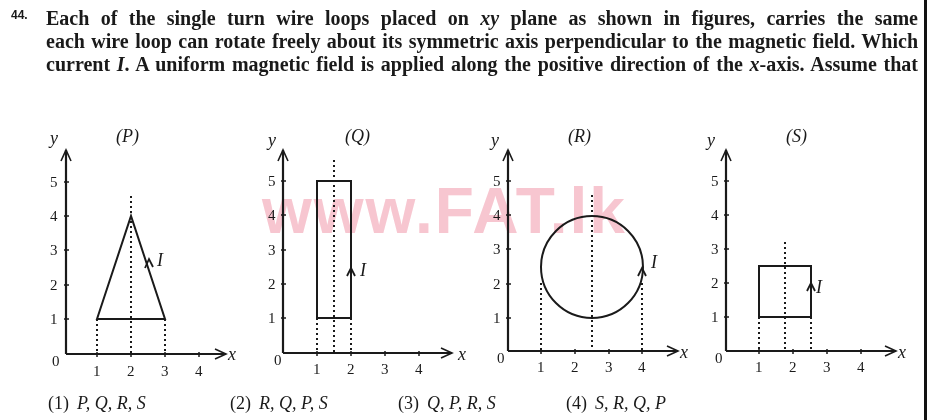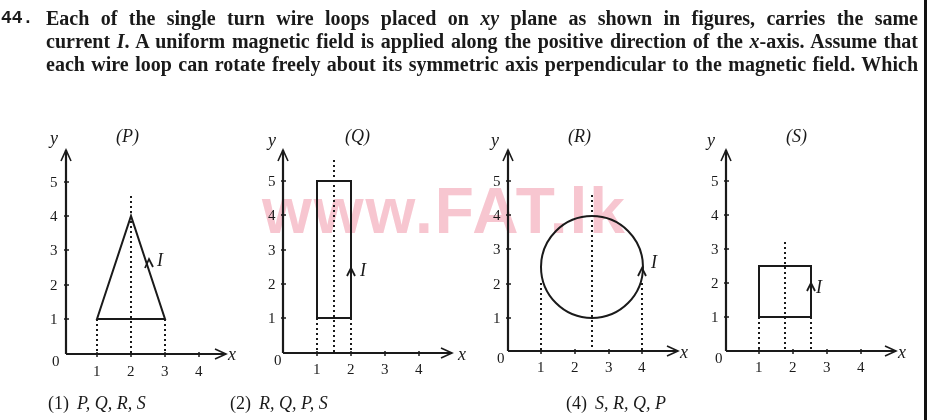--- a/index.html
+++ b/index.html
@@ -1,20 +1,20 @@
 <!DOCTYPE html>
 <html><head>
 <meta charset="utf-8">
 <style>
   html, body { margin:0; padding:0; background:#ffffff; }
   body { width:932px; height:420px; position:relative; overflow:hidden;
          font-family:"Liberation Serif","DejaVu Serif",serif; color:#1a1a1a; }
   .right-rule { position:absolute; left:924px; top:0; width:3px; height:420px; background:#111; }
-  .qnum { position:absolute; left:1px; top:8px; font-family:Liberation Mono, monospace;
-          font-weight:bold; font-size:18px; }
+  .qnum { position:absolute; left:11px; top:8px; font-family:Liberation Sans, sans-serif;
+          font-weight:bold; font-size:12px; }
   .qtext { position:absolute; left:46px; top:7px; width:872px; font-size:20px; line-height:23px;
            text-align:justify; text-align-last:justify;font-weight:bold; }
   .qtext .line { display:block; text-align:justify; text-align-last:justify; white-space:nowrap; }
   .qtext i { font-style:italic; }
   svg.figs { position:absolute; left:0; top:0; }
   .fig-label { font-family:"Liberation Serif",serif; font-style:italic; font-size:18px; }
   .tick-label { font-family:"Liberation Serif",serif; font-size:15px; fill:#1a1a1a; }
   .axis-name { font-family:"Liberation Serif",serif; font-style:italic; font-size:18px; fill:#1a1a1a; }
   .watermark { font-family:"Liberation Sans",sans-serif; font-weight:bold; font-size:64px;
                fill:#f7c6d0; letter-spacing:2px; }
@@ -25,22 +25,22 @@
 </style>
 </head>
 <body>
 
 <div class="right-rule"></div>
 
 <div class="qnum">44.</div>
 
 <div class="qtext">
   <span class="line"><span>Each of the single turn wire loops placed on </span><i>xy</i><span> plane as shown in figures, carries the same</span></span>
+  <span class="line"><span>each wire loop can rotate freely about its symmetric axis perpendicular to the magnetic field. Which</span></span>
   <span class="line"><span>current </span><i>I</i><span>. A uniform magnetic field is applied along the positive direction of the </span><i>x</i><span>-axis. Assume that</span></span>
-  <span class="line"><span>each wire loop can rotate freely about its symmetric axis perpendicular to the magnetic field. Which</span></span>
 </div>
 
 <svg class="figs" width="932" height="420" viewBox="0 0 932 420">
   <defs>
     <marker id="arrowOpen" markerWidth="14" markerHeight="12" refX="12" refY="6" orient="auto" markerUnits="userSpaceOnUse">
       <path d="M1,1 L12,6 L1,11" fill="none" stroke="#1a1a1a" stroke-width="1.6"></path>
     </marker>
   </defs>
 
   <text class="watermark" x="262" y="233">www.FAT.lk</text>
@@ -215,16 +215,19 @@
   </g>
 </svg>
 
 <div class="options">
   <div class="opt" style="left:48px;">
     <span class="num">(1)</span><span class="val">P, Q, R, S</span>
   </div>
   <div class="opt" style="left:230px;text-align:right;">
     <span class="num">(2)</span><span class="val">R, Q, P, S</span>
   </div>
+  <div class="opt" style="left:398px;">
+    <span class="num">(3)</span><span class="val">Q, P, R, S</span>
+  </div>
   <div class="opt" style="left:566px;">
     <span class="num">(4)</span><span class="val">S, R, Q, P</span>
   </div>
 </div>
 
 </body></html>

